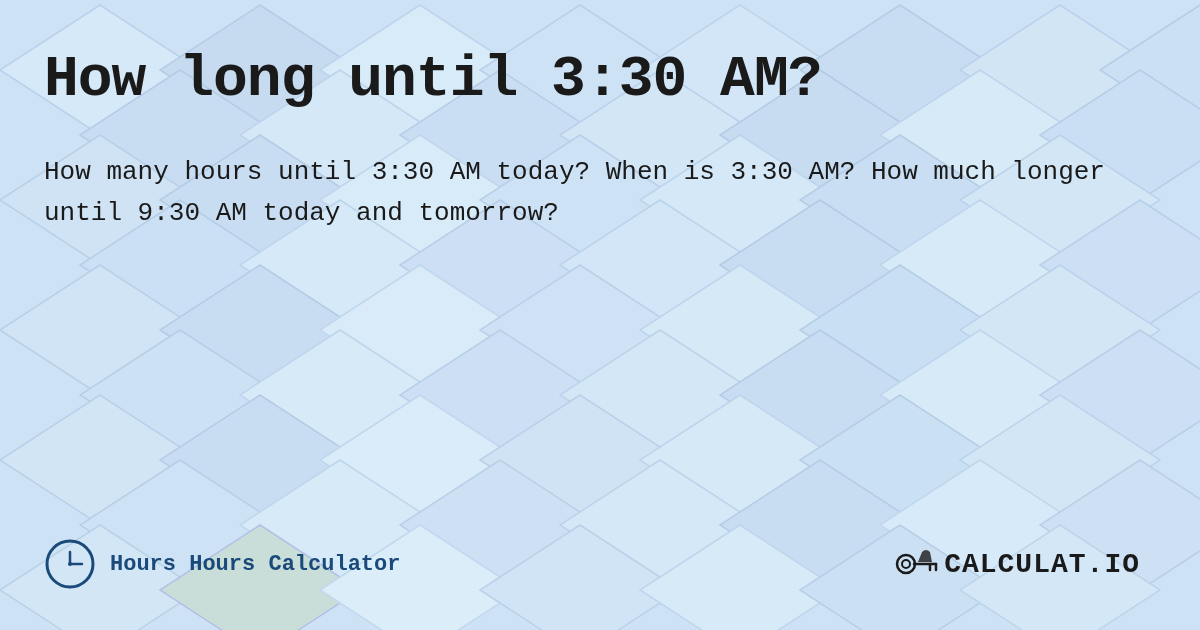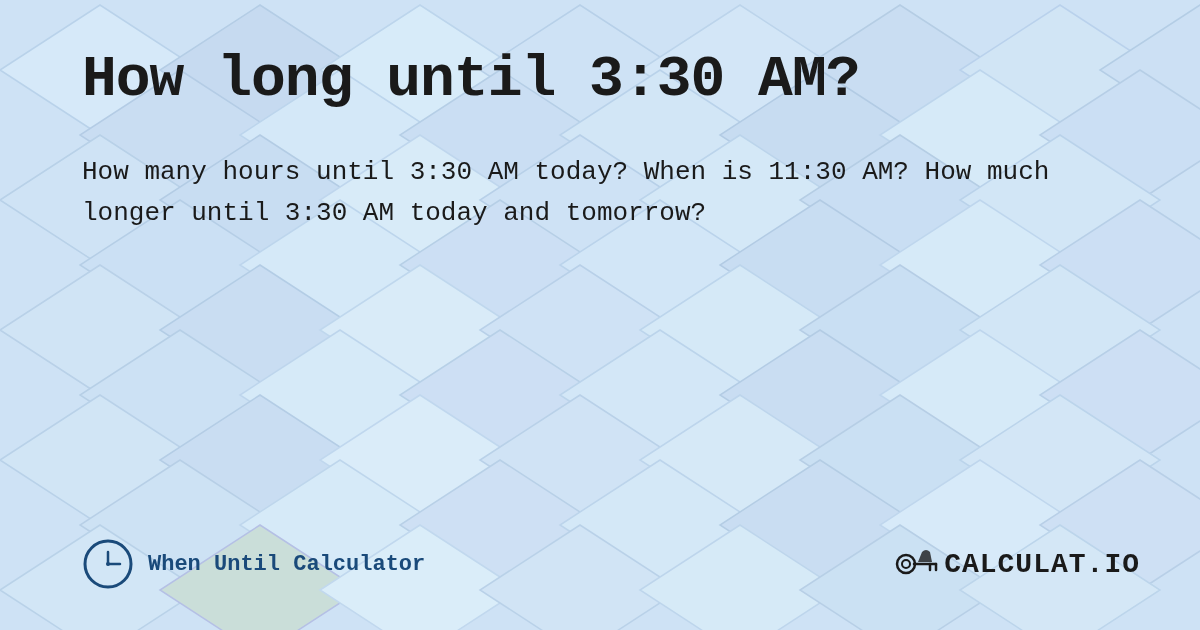--- a/index.html
+++ b/index.html
@@ -16,21 +16,21 @@
     .bg-pattern {
       position: absolute;
       top: 0; left: 0;
       width: 100%; height: 100%;
       z-index: 0;
     }
 
     .content {
       position: relative;
       z-index: 1;
-      padding: 48px 60px 40px 82px;
+      padding: 48px 60px 40px 44px;
       height: 100%;
       display: flex;
       flex-direction: column;
       justify-content: space-between;
     }
 
     .main-title {
       font-family: 'Courier New', Courier, monospace;
       font-size: 58px;
       font-weight: 900;
@@ -182,36 +182,36 @@
     <polygon points="740,525 840,590 740,655 640,590" fill="#d9ecf8" stroke="#bad3ea" stroke-width="1.5"></polygon>
     <polygon points="900,525 1000,590 900,655 800,590" fill="#cbe1f3" stroke="#b2cbe3" stroke-width="1.5"></polygon>
     <polygon points="1060,525 1160,590 1060,655 960,590" fill="#d6e9f7" stroke="#b8d2e9" stroke-width="1.5"></polygon>
   </g>
 </svg>
 
 <div class="content">
   <div>
     <h1 class="main-title">How long until 3:30 AM?</h1>
 
-    <p class="description">How many hours until 3:30 AM today? When is 11:30 AM? How much longer until 3:30 AM today and tomorrow?</p>
+    <p class="description">How many hours until 3:30 AM today? When is 3:30 AM? How much longer until 9:30 AM today and tomorrow?</p>
   </div>
 
   <div class="footer">
     <div class="footer-left">
 
       <svg width="52" height="52" viewBox="0 0 52 52" xmlns="http://www.w3.org/2000/svg">
         <circle cx="26" cy="26" r="23" fill="none" stroke="#1a4a7a" stroke-width="3"></circle>
 
         <line x1="26" y1="26" x2="38" y2="26" stroke="#1a4a7a" stroke-width="2.5" stroke-linecap="round"></line>
 
         <line x1="26" y1="26" x2="26" y2="14" stroke="#1a4a7a" stroke-width="2.5" stroke-linecap="round"></line>
         <circle cx="26" cy="26" r="2" fill="#1a4a7a"></circle>
       </svg>
 
-      <span class="footer-label">When Until Calculator</span>
+      <span class="footer-label">Hours Hours Calculator</span>
     </div>
 
     <div class="logo-right">
 
       <svg width="50" height="44" viewBox="0 0 50 44" xmlns="http://www.w3.org/2000/svg">
 
         <circle cx="12" cy="22" r="9" fill="none" stroke="#1a1a1a" stroke-width="2.5"></circle>
         <circle cx="12" cy="22" r="4" fill="none" stroke="#1a1a1a" stroke-width="2"></circle>
         <line x1="20" y1="22" x2="42" y2="22" stroke="#1a1a1a" stroke-width="2.5" stroke-linecap="round"></line>
         <line x1="36" y1="22" x2="36" y2="28" stroke="#1a1a1a" stroke-width="2.5" stroke-linecap="round"></line>

